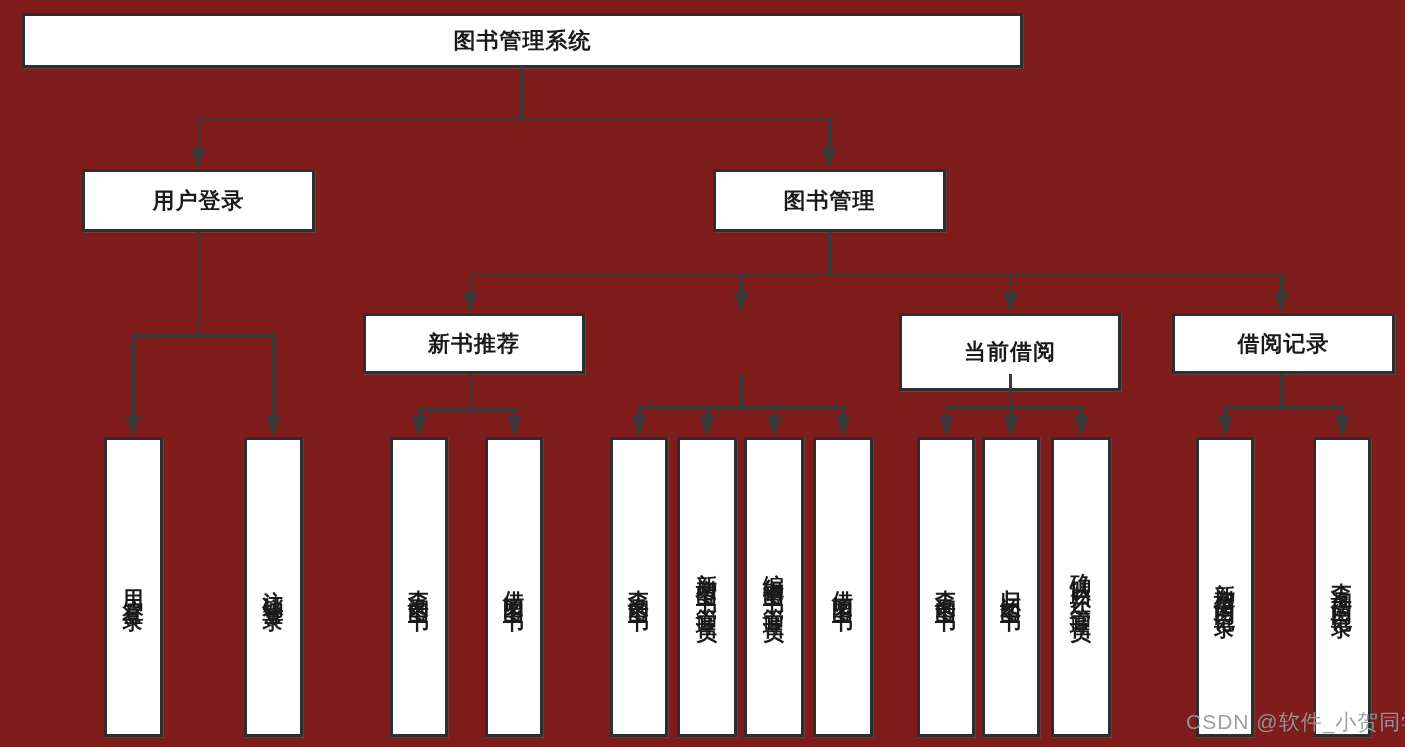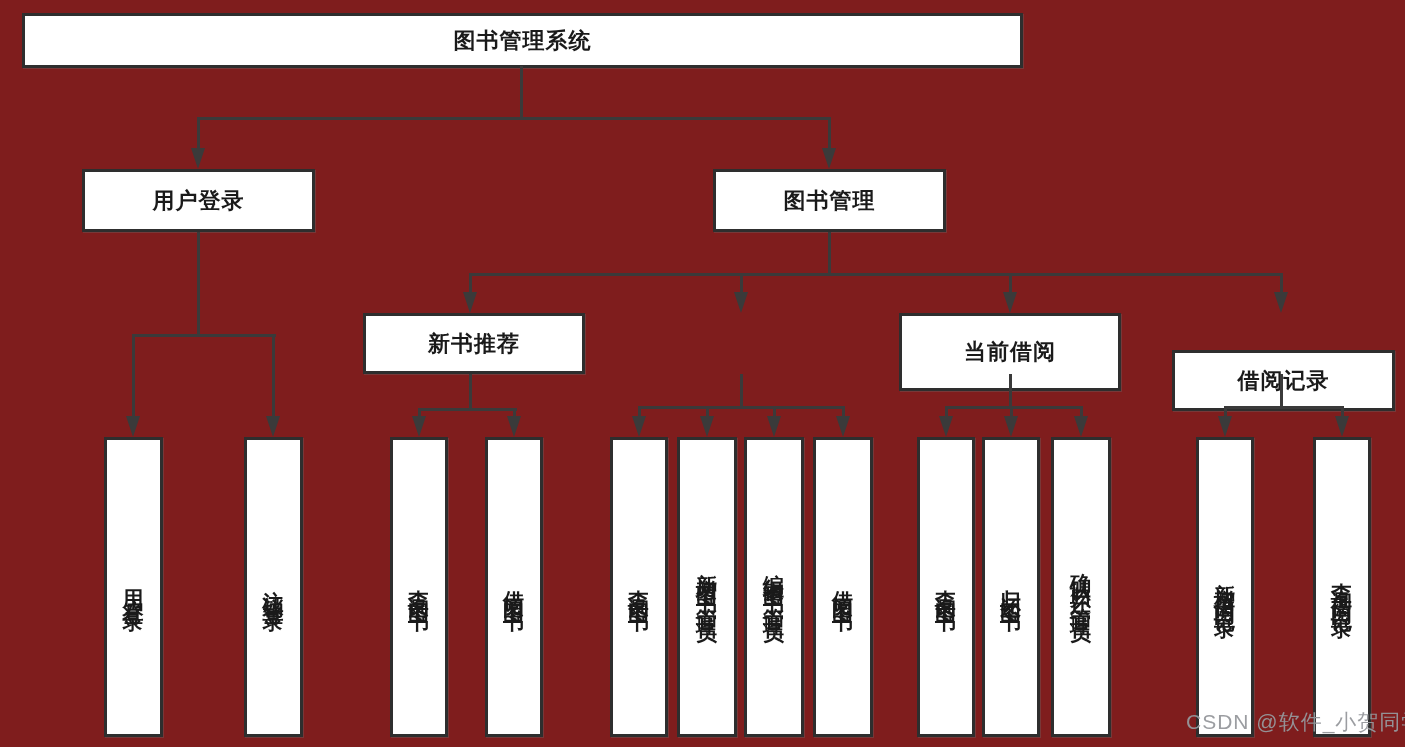--- a/index.html
+++ b/index.html
@@ -78,21 +78,21 @@
 
   <div class="node" style="left:363px;top:313px;width:222px;height:61px;">
     <span>新书推荐</span>
   </div>
 
 
   <div class="node" style="left:899px;top:313px;width:222px;height:78px;">
     <span>当前借阅</span>
   </div>
 
-  <div class="node" style="left:1172px;top:313px;width:223px;height:61px;margin-top:37px;">
+  <div class="node" style="left:1172px;top:313px;width:223px;height:61px;">
     <span>借阅记录</span>
   </div>
 
   <div class="leaf" style="left:104px;top:437px;width:59px;height:300px;">
     <span class="vtext">用户登录</span>
   </div>
   <div class="leaf" style="left:244px;top:437px;width:59px;height:300px;">
     <span class="vtext">注销登录</span>
   </div>
 

